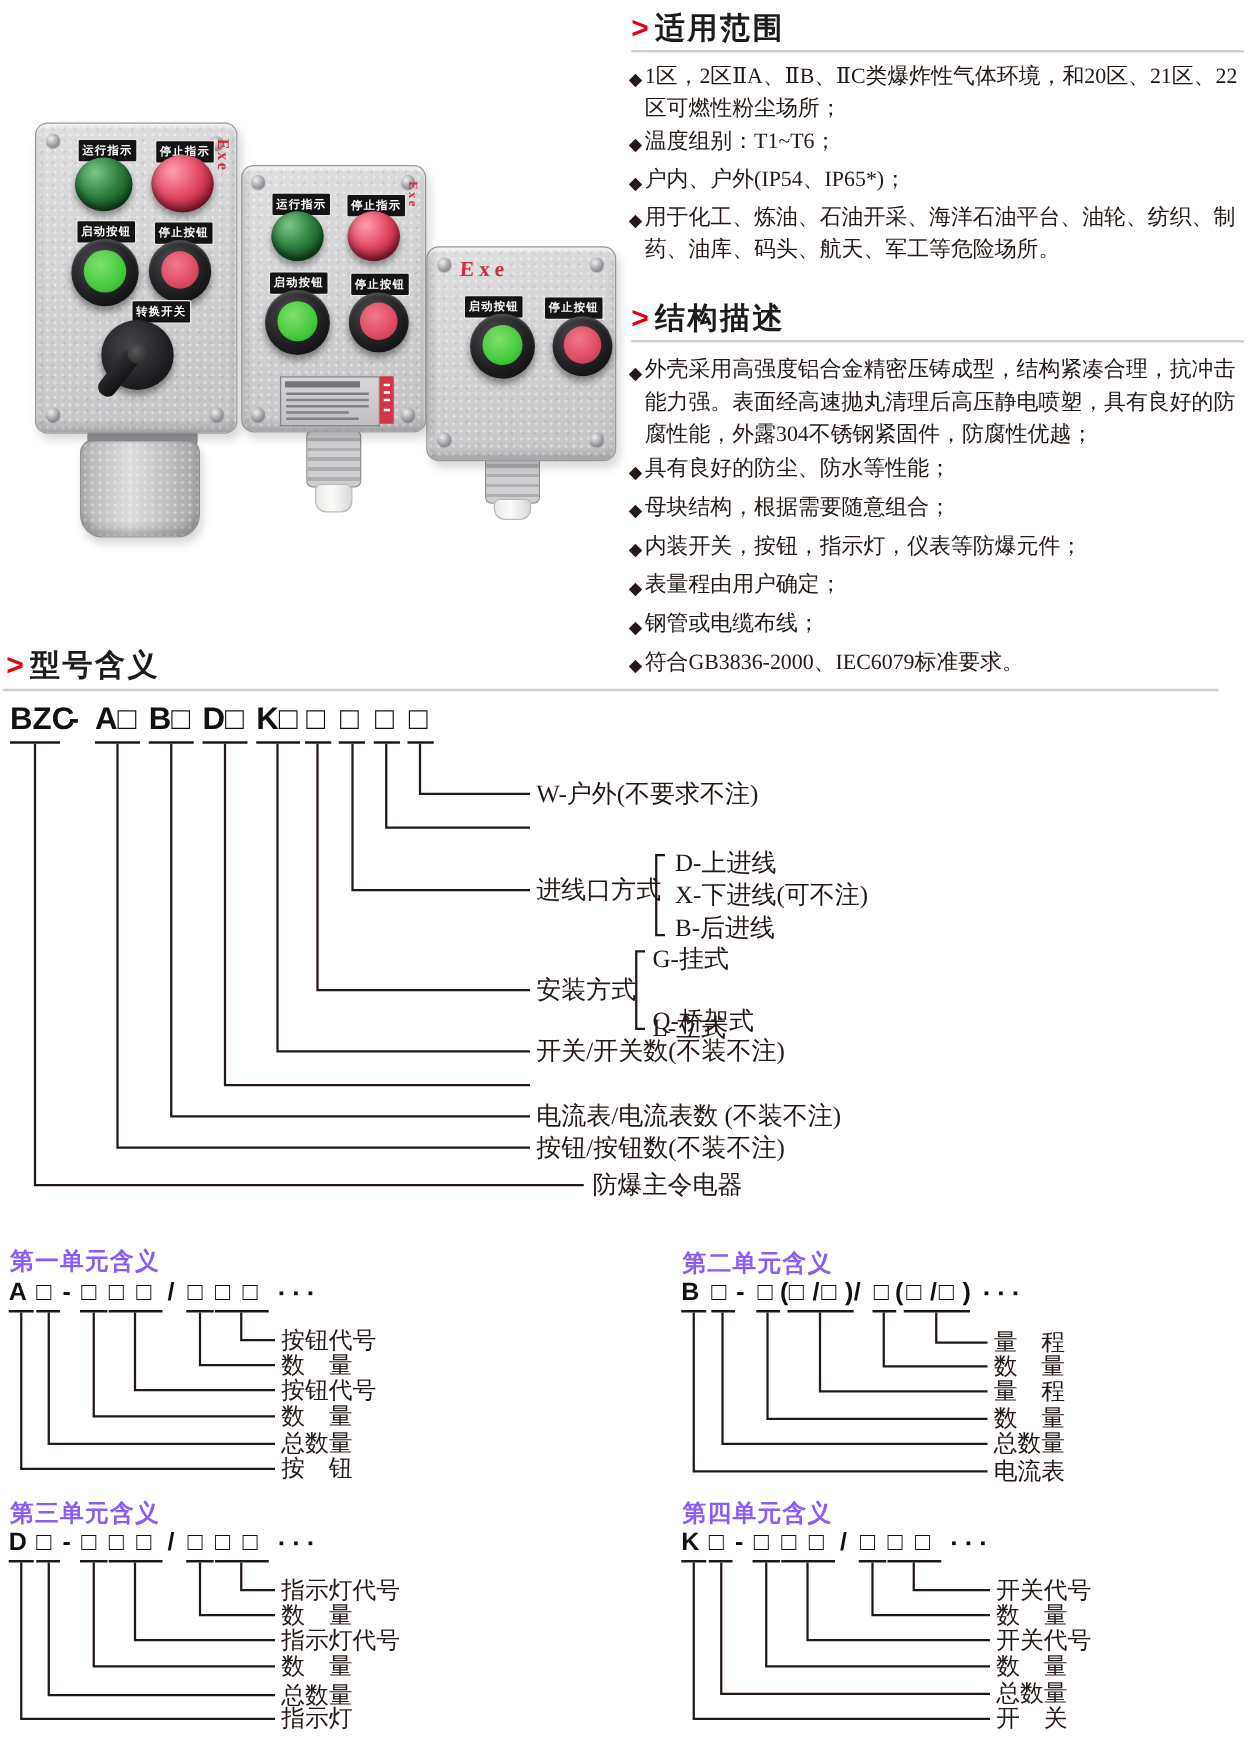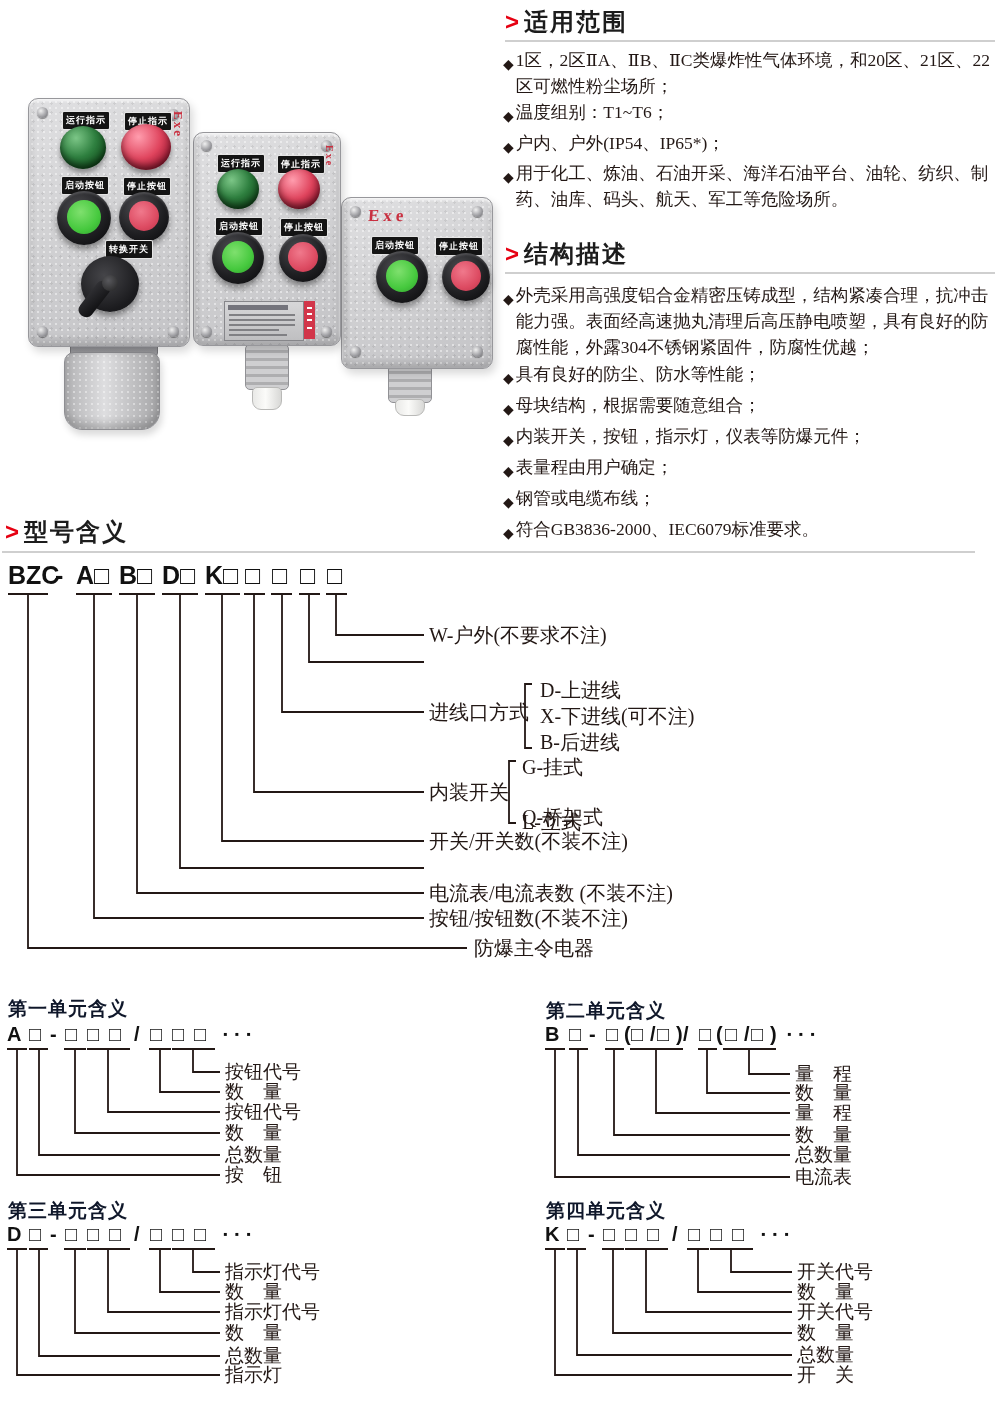--- a/index.html
+++ b/index.html
@@ -17,21 +17,21 @@
   .blist .diamond{flex:0 0 auto;font-size:14px;padding-top:4px;margin-right:2px;font-family:"DejaVu Sans",sans-serif;}
   .blist .btxt{flex:1 1 auto;}
   
   .diagram{position:absolute;}
   .diagram svg{position:absolute;left:0;top:0;}
   .codepart{position:absolute;top:0;font-weight:bold;font-size:25px;line-height:30px;
             font-family:"Liberation Sans","DejaVu Sans",sans-serif;color:#111;white-space:nowrap;}
   .useg{position:absolute;height:2px;background:#231815;}
   .dlabel{position:absolute;transform:translateY(-50%);font-family:"Liberation Serif","DejaVu Serif",serif;
           font-size:20px;white-space:nowrap;color:#231815;}
-  .unit-title{position:absolute;font-size:19px;font-weight:600;letter-spacing:1px;color:#0f172a;}
+  .unit-title{position:absolute;font-size:19px;font-weight:600;letter-spacing:1px;color:#8b5cf6;}
   .ucode{position:absolute;top:0;font-weight:bold;font-size:20px;line-height:24px;color:#111;white-space:nowrap;}
   .useg2{position:absolute;top:26px;height:2px;background:#231815;}
   .ulabel{position:absolute;transform:translateY(-50%);font-family:"Liberation Serif","DejaVu Serif",serif;
           font-size:19px;white-space:nowrap;color:#231815;}
   .dots{position:absolute;top:5px;font-size:12px;font-weight:bold;letter-spacing:2px;color:#111;}
   
   .pbox{position:absolute;border:1px solid #97979b;border-radius:10px;
         background-image:radial-gradient(rgba(255,255,255,.45) 1px,transparent 1.4px),
                          radial-gradient(rgba(0,0,0,.07) 1px,transparent 1.4px),
                          linear-gradient(160deg,#e0e0e2 0%,#d2d2d4 45%,#c3c3c6 100%);
@@ -257,21 +257,21 @@
     <div class="useg" style="left:68px;top:33px;width:36px;"></div>
     <div class="useg" style="left:111px;top:33px;width:36px;"></div>
     <div class="useg" style="left:154px;top:33px;width:36px;"></div>
     <div class="useg" style="left:197px;top:33px;width:35px;"></div>
     <div class="useg" style="left:236px;top:33px;width:21px;"></div>
     <div class="useg" style="left:263px;top:33px;width:21px;"></div>
     <div class="useg" style="left:291px;top:33px;width:21px;"></div>
     <div class="useg" style="left:318px;top:33px;width:21px;"></div>
     <span class="dlabel" style="left:421px;top:75px;">W-户外(不要求不注)</span>
     <span class="dlabel" style="left:421px;top:152px;">进线口方式</span>
-    <span class="dlabel" style="left:421px;top:232px;">内装开关</span>
+    <span class="dlabel" style="left:421px;top:232px;">安装方式</span>
     <span class="dlabel" style="left:421px;top:281px;">开关/开关数(不装不注)</span>
     <span class="dlabel" style="left:421px;top:333px;">电流表/电流表数 (不装不注)</span>
     <span class="dlabel" style="left:421px;top:358px;">按钮/按钮数(不装不注)</span>
     <span class="dlabel" style="left:466px;top:388px;">防爆主令电器</span>
     <span class="dlabel" style="left:532px;top:130px;">D-上进线</span>
     <span class="dlabel" style="left:532px;top:156px;">X-下进线(可不注)</span>
     <span class="dlabel" style="left:532px;top:182px;">B-后进线</span>
     <span class="dlabel" style="left:514px;top:207px;">G-挂式</span>
     <span class="dlabel" style="left:514px;top:232px;margin-top:30px;">L-立式</span>
     <span class="dlabel" style="left:514px;top:257px;">Q-桥架式</span>

